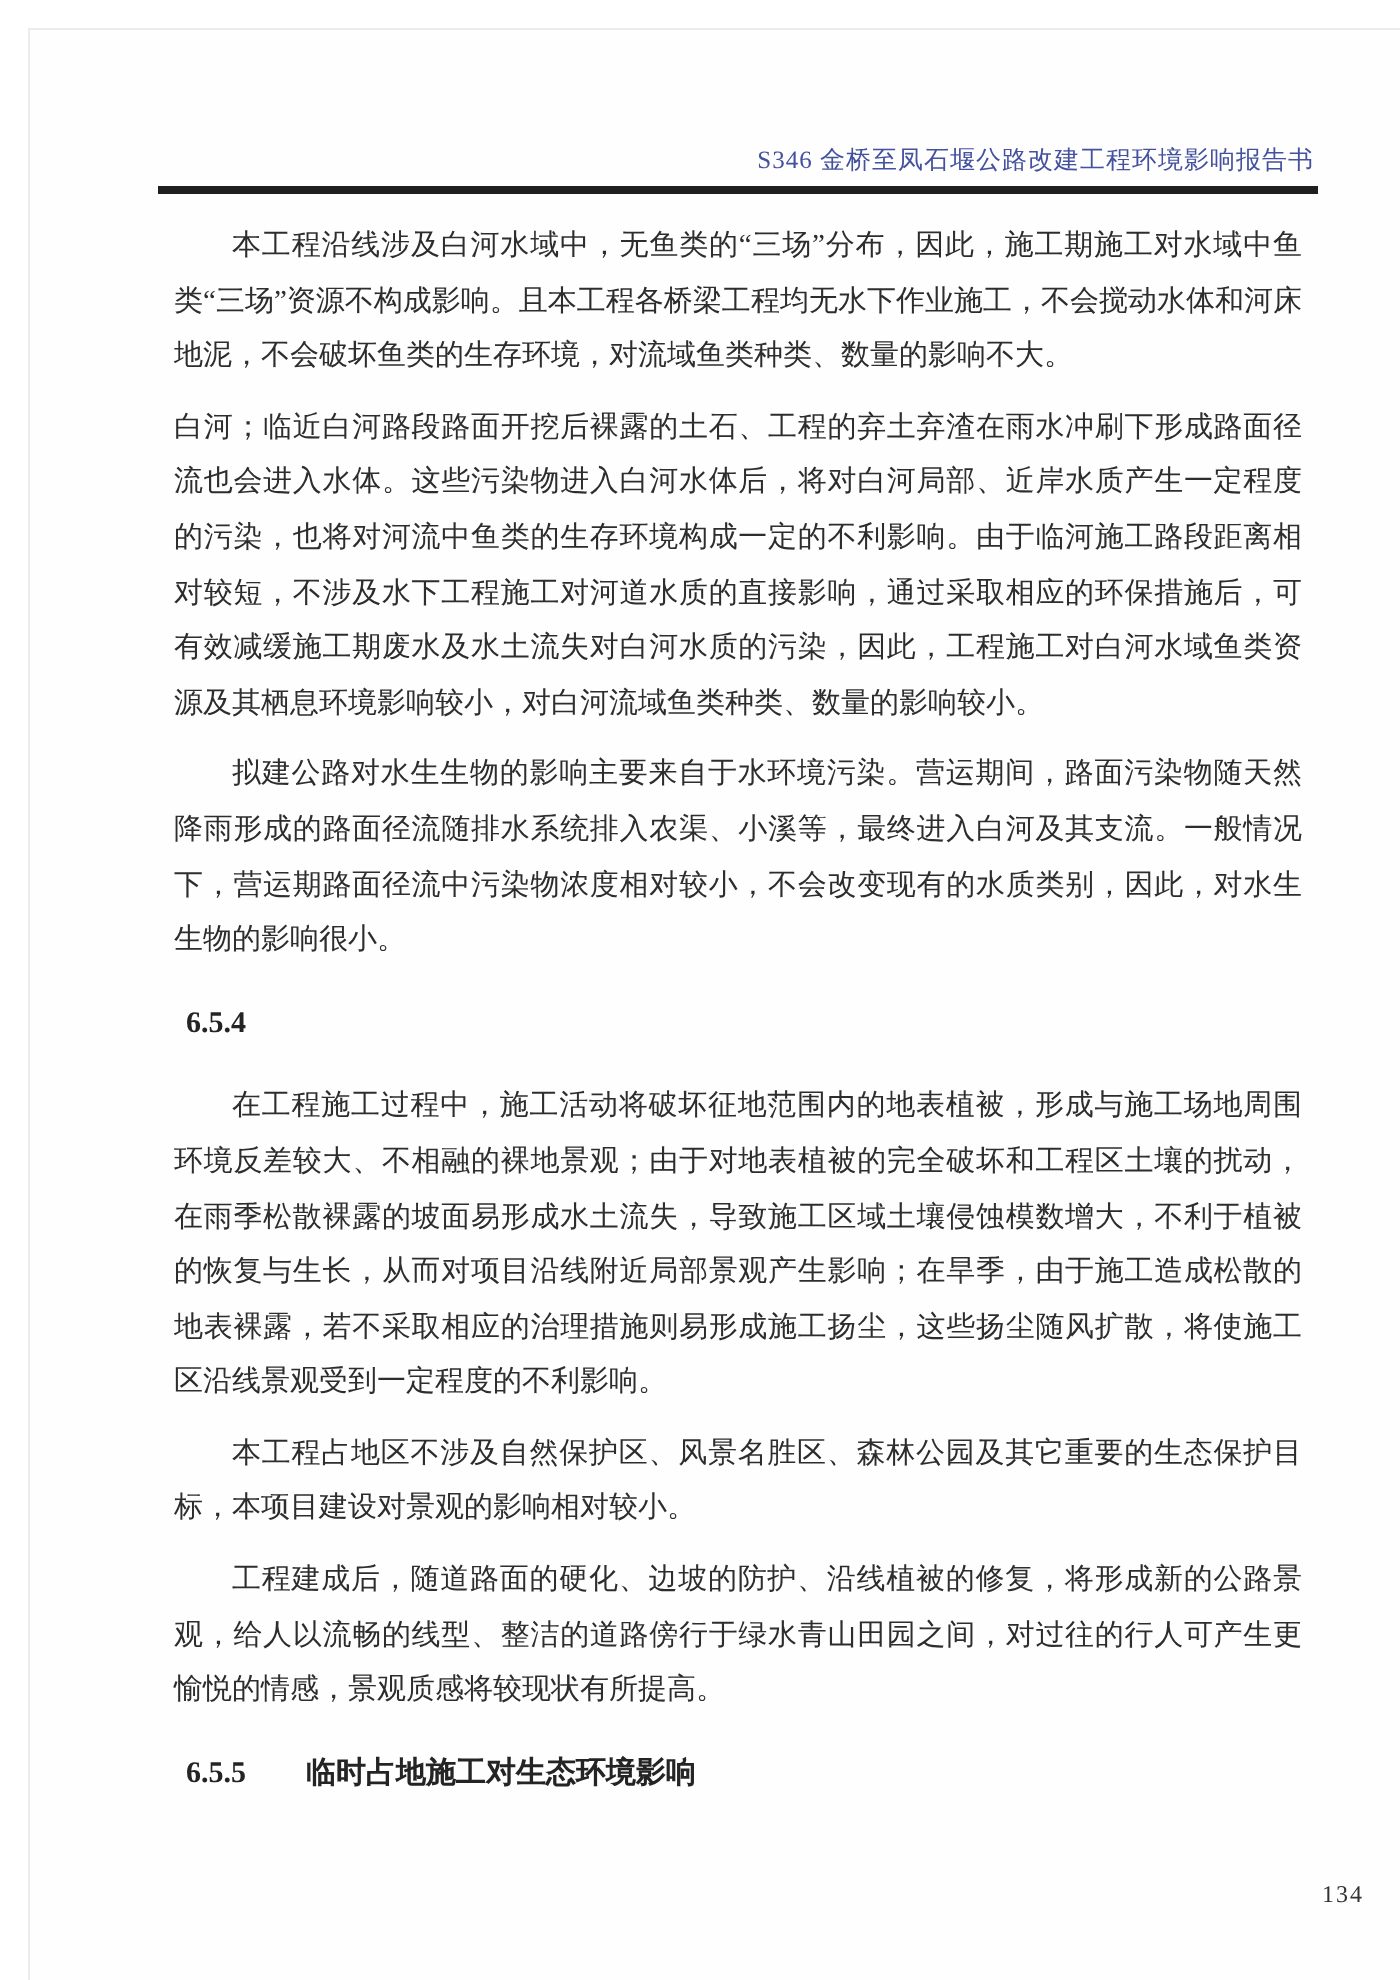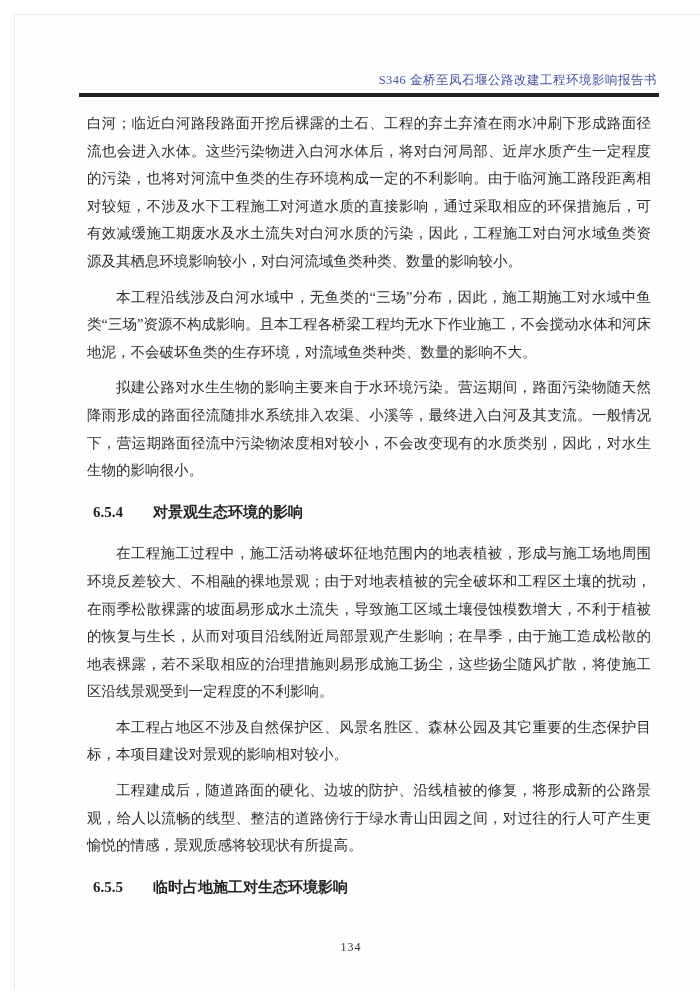--- a/index.html
+++ b/index.html
@@ -56,47 +56,46 @@
     white-space: nowrap;
   }
   .heading .num { flex: none; }
   .heading.gap-sm .num { margin-right: 10px; }
   .heading.gap-lg .num { margin-right: 22px; }
   .footer {
     position: absolute;
     top: 920px;
     left: 0;
     width: 666px;
-    text-align: center;
+    text-align: right;
     font-size: 12px;
     color: #333333;
     letter-spacing: 1px;
   }
 </style>
 </head>
 <body>
 
 <div class="page">
 
   <div class="running-header">S346 金桥至凤石堰公路改建工程环境影响报告书</div>
 
   <div class="header-rule"></div>
 
   <div class="content">
 
+    <p class="para">本工程沿线涉及白河水域中，无鱼类的“三场”分布，因此，施工期施工对水域中鱼类“三场”资源不构成影响。且本工程各桥梁工程均无水下作业施工，不会搅动水体和河床地泥，不会破坏鱼类的生存环境，对流域鱼类种类、数量的影响不大。</p>
+
     <p class="para no-indent">白河；临近白河路段路面开挖后裸露的土石、工程的弃土弃渣在雨水冲刷下形成路面径流也会进入水体。这些污染物进入白河水体后，将对白河局部、近岸水质产生一定程度的污染，也将对河流中鱼类的生存环境构成一定的不利影响。由于临河施工路段距离相对较短，不涉及水下工程施工对河道水质的直接影响，通过采取相应的环保措施后，可有效减缓施工期废水及水土流失对白河水质的污染，因此，工程施工对白河水域鱼类资源及其栖息环境影响较小，对白河流域鱼类种类、数量的影响较小。</p>
-
-    <p class="para">本工程沿线涉及白河水域中，无鱼类的“三场”分布，因此，施工期施工对水域中鱼类“三场”资源不构成影响。且本工程各桥梁工程均无水下作业施工，不会搅动水体和河床地泥，不会破坏鱼类的生存环境，对流域鱼类种类、数量的影响不大。</p>
 
 
     <p class="para">拟建公路对水生生物的影响主要来自于水环境污染。营运期间，路面污染物随天然降雨形成的路面径流随排水系统排入农渠、小溪等，最终进入白河及其支流。一般情况下，营运期路面径流中污染物浓度相对较小，不会改变现有的水质类别，因此，对水生生物的影响很小。</p>
 
     <h3 class="heading gap-lg">
       <span class="num">6.5.4</span>
-      <span class="title">对景观生态环境的影响</span>
     </h3>
 
     <p class="para">在工程施工过程中，施工活动将破坏征地范围内的地表植被，形成与施工场地周围环境反差较大、不相融的裸地景观；由于对地表植被的完全破坏和工程区土壤的扰动，在雨季松散裸露的坡面易形成水土流失，导致施工区域土壤侵蚀模数增大，不利于植被的恢复与生长，从而对项目沿线附近局部景观产生影响；在旱季，由于施工造成松散的地表裸露，若不采取相应的治理措施则易形成施工扬尘，这些扬尘随风扩散，将使施工区沿线景观受到一定程度的不利影响。</p>
 
     <p class="para">本工程占地区不涉及自然保护区、风景名胜区、森林公园及其它重要的生态保护目标，本项目建设对景观的影响相对较小。</p>
 
     <p class="para">工程建成后，随道路面的硬化、边坡的防护、沿线植被的修复，将形成新的公路景观，给人以流畅的线型、整洁的道路傍行于绿水青山田园之间，对过往的行人可产生更愉悦的情感，景观质感将较现状有所提高。</p>
 
     <h3 class="heading gap-lg">
       <span class="num">6.5.5</span>

